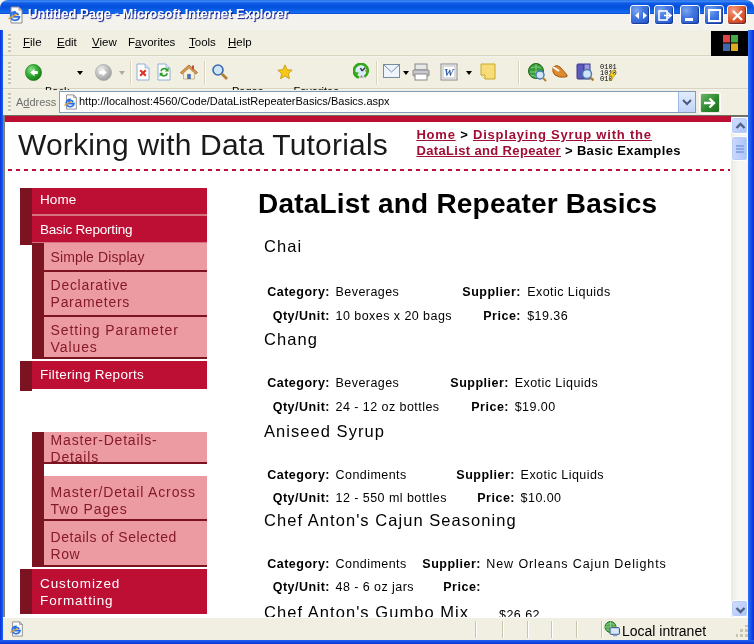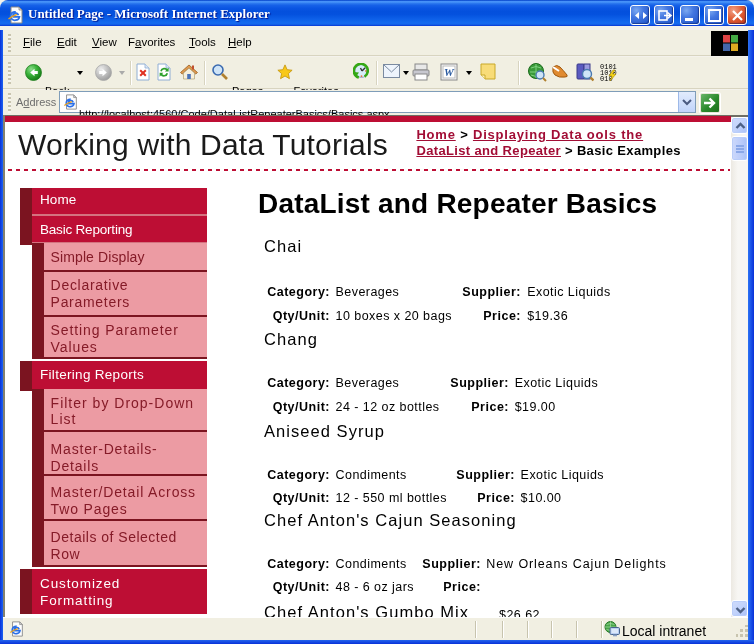--- a/index.html
+++ b/index.html
@@ -1,22 +1,22 @@
 <!DOCTYPE html>
 <html><head>
 <meta charset="utf-8">
 <style>
 * { margin:0; padding:0; box-sizing:border-box; }
 html,body { width:754px; height:644px; overflow:hidden; }
 body { font-family:"Liberation Sans", sans-serif; position:relative; background:#f4f2ec; }
 #win { position:absolute; left:0; top:0; width:754px; height:644px; }
 
 
-#titlebar { position:absolute; left:0; top:0; width:754px; height:26px; border-radius:8px 8px 0 0;
-  background:linear-gradient(to bottom,#0831d9 0%,#1558d6 2%,#3981f3 4%,#4f9cfb 7%,#2f7cf0 12%,#1661e8 20%,#0a55e2 32%,#0450dd 44%,#0451de 55%,#0a5be5 67%,#1063eb 78%,#156aef 86%,#1668ef 92%,#1257e0 96%,#0831d9 100%);font-family:Liberation Serif, serif; }
+#titlebar { position:absolute; left:0; top:0; width:754px; height:14px; border-radius:8px 8px 0 0;
+  background:linear-gradient(to bottom,#0831d9 0%,#1558d6 2%,#3981f3 4%,#4f9cfb 7%,#2f7cf0 12%,#1661e8 20%,#0a55e2 32%,#0450dd 44%,#0451de 55%,#0a5be5 67%,#1063eb 78%,#156aef 86%,#1668ef 92%,#1257e0 96%,#0831d9 100%); }
 #titleicon { position:absolute; left:7px; top:6px; width:18px; height:18px; }
 #titletext { position:absolute; left:28px; top:5.5px; color:#fff; font-size:13px; font-weight:bold; letter-spacing:0px; text-shadow:1px 1px 1px #00138c; }
 .tbtn { position:absolute; top:5px; width:20px; height:20px; border-radius:3px; border:1px solid #fff;
   background:radial-gradient(circle at 30% 25%, #7ba8f0 0%, #4276e0 40%, #2053c8 100%); box-shadow:inset -1px -1px 1px rgba(0,20,90,.5); }
 #bclose { background:radial-gradient(circle at 30% 25%, #f0a086 0%, #e06038 45%, #c03010 100%); }
 .tbtn svg { position:absolute; left:0; top:0; }
 
 
 #menubar { position:absolute; left:3px; top:30px; width:748px; height:26px; background:#f1efe2; border-bottom:1px solid #d8d4c0; }
 #menubar .grip { position:absolute; left:5px; top:4px; width:3px; height:18px;
@@ -32,21 +32,21 @@
 .tlabel { position:absolute; top:10px; font-size:11px; color:#000;margin-top:18px; }
 .tico { position:absolute; }
 .darr { position:absolute; top:14px; width:0; height:0; border-left:3px solid transparent; border-right:3px solid transparent; border-top:4px solid #000; }
 
 
 #addrbar { position:absolute; left:3px; top:90px; width:748px; height:26px; background:#f1efe2; border-bottom:1px solid #fff; }
 #addrbar .grip { position:absolute; left:5px; top:3px; width:3px; height:20px;
   background:repeating-linear-gradient(to bottom,#c8c4ae 0 2px,#f6f5ef 2px 4px); }
 #addrlabel { position:absolute; left:13px; top:6px; font-size:11px; color:#6e6e6e; }
 #addrbox { position:absolute; left:56px; top:1px; width:637px; height:21.5px; background:#fff; border:1px solid #7f9db9; }
-#addrurl { position:absolute; left:19px; top:3px; font-size:11px; letter-spacing:0px; color:#000;margin-top:13px; }
+#addrurl { position:absolute; left:19px; top:3px; font-size:11px; letter-spacing:0px; color:#000; }
 #addrdrop { position:absolute; right:0px; top:0px; width:17px; height:20px; background:linear-gradient(to bottom,#e2ecfd,#c1d4fa); border-left:1px solid #9db9e8; }
 #gobtn { position:absolute; left:697px; top:3px; width:20px; height:20px; border-radius:2px;
   background:linear-gradient(135deg,#6ab56a 0%,#2c8a2c 55%,#1d6f1d 100%); border:1px solid #e8e6da; box-shadow:0 0 0 1px #fff; }
 #golabel { position:absolute; left:721px; top:6px; font-size:12px; color:#7f1d1d;margin-top:31px; }
 
 
 #viewport { position:absolute; left:2px; top:115px; width:729px; height:501.5px; background:#fff; border-top:1.5px solid #6f6f64; border-left:2px solid #84816e; overflow:hidden; }
 #redband { position:absolute; left:0; top:0px; width:727px; height:5.5px; background:#bd0e34; }
 #sitetitle { position:absolute; left:14px; top:13.8px; font-size:30px; line-height:1; letter-spacing:0.2px; color:#1a1a1a; }
 .crumb { position:absolute; font-size:13px; line-height:1; font-weight:bold; color:#000; }
@@ -280,32 +280,31 @@
     <div id="gobtn"><svg width="18" height="18">
           <path d="M3 9 H12 M8.5 4.5 L13 9 L8.5 13.5" stroke="#fff" stroke-width="2.4" fill="none"></path>
         </svg></div>
     <div id="golabel">Go</div>
   </div>
 
   <div style="position:absolute; left:2px; top:115px; width:746px; height:1.5px; background:#6f6f64;"></div>
   <div id="viewport">
     <div id="redband"></div>
     <div id="sitetitle">Working with Data Tutorials</div>
-    <div class="crumb" style="left:412.4px; top:11.6px; letter-spacing:0.8px;"><a>Home</a> &gt; <a>Displaying Data ools the</a></div>
+    <div class="crumb" style="left:412.4px; top:11.6px; letter-spacing:0.8px;"><a>Home</a> &gt; <a>Displaying Syrup with the</a></div>
     <div class="crumb" style="left:412.4px; top:27.6px; letter-spacing:0.35px;"><a>DataList and Repeater</a> &gt; Basic Examples</div>
     <div id="dashline"></div>
 
     <div class="mi" style="top:71.5px; height:28.5px; line-height:23.5px; letter-spacing:0.1px; border-bottom:2px solid #d4737f;"><div class="strip" style="height:29px;"></div>Home</div>
     <div class="mi" style="top:100px; height:26.5px; line-height:27px; letter-spacing:-0.2px; border-bottom:1px solid #d4737f;"><div class="strip" style="height:28.5px;"></div>Basic Reporting</div>
     <div class="ms" style="top:126.5px; height:29.5px; padding-top:6px; letter-spacing:0.1px; border-bottom:2px solid #7b1420;"><div class="strip" style="height:29.5px;"></div>Simple Display</div>
     <div class="ms" style="top:201px; height:42px; padding-top:5px; letter-spacing:0.9px; border-bottom:2px solid #7b1420;"><div class="strip" style="height:42px;"></div>Setting Parameter<br>Values</div>
     <div class="ms" style="top:156px; height:45px; padding-top:5px; letter-spacing:0.7px; border-bottom:2px solid #7b1420;"><div class="strip" style="height:45px;"></div>Declarative<br>Parameters</div>
     <div class="mi" style="top:245px; height:27.5px; line-height:27.5px; letter-spacing:0.3px;"><div class="strip" style="height:29.5px;"></div>Filtering Reports</div>
-    <div class="ms" style="top:272.5px; height:43.5px; padding-top:6px; letter-spacing:1px; border-bottom:2px solid #7b1420;"><div class="strip" style="height:43.5px;"></div>Filter by Drop-Down<br>List</div>
-    <div class="ms" style="top:316px; height:44px; padding-top:9px; letter-spacing:0.8px; border-bottom:2px solid #7b1420;"><div class="strip" style="height:44px;"></div>Master-Details-<br>Details</div>
+    <div class="ms" style="top:316px; height:32px; padding-top:0; letter-spacing:0.8px; border-bottom:2px solid #7b1420;"><div class="strip" style="height:44px;"></div>Master-Details-<br>Details</div>
     <div class="ms" style="top:360px; height:44.5px; padding-top:8px; letter-spacing:0.85px; border-bottom:2px solid #7b1420;"><div class="strip" style="height:44.5px;"></div>Master/Detail Across<br>Two Pages</div>
     <div class="ms" style="top:404.5px; height:46px; padding-top:8.5px; letter-spacing:0.5px; border-bottom:2px solid #7b1420;"><div class="strip" style="height:46px;"></div>Details of Selected<br>Row</div>
     <div class="mi" style="top:453px; height:44.5px; padding-top:7px; line-height:16.7px; letter-spacing:0.9px;"><div class="strip" style="height:44.5px;"></div>Customized<br>Formatting</div>
 
     <div class="pname" style="left:254px; top:74px; font-size:28px; font-weight:bold; letter-spacing:0.2px;">DataList and Repeater Basics</div>
 
     <div class="pname" style="left:260px; top:122.4px;">Chai</div>
     <div class="plabel" style="left:199px; top:170px;">Category:</div>
     <div class="pval" style="left:331.5px; top:170px;">Beverages</div>
     <div class="plabel" style="left:390px; top:170px;">Supplier:</div>

